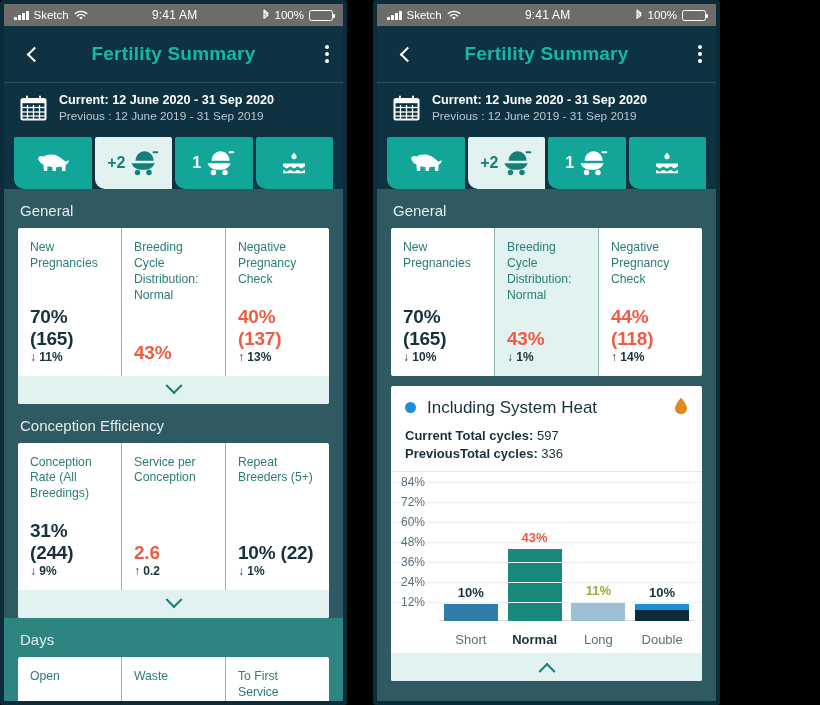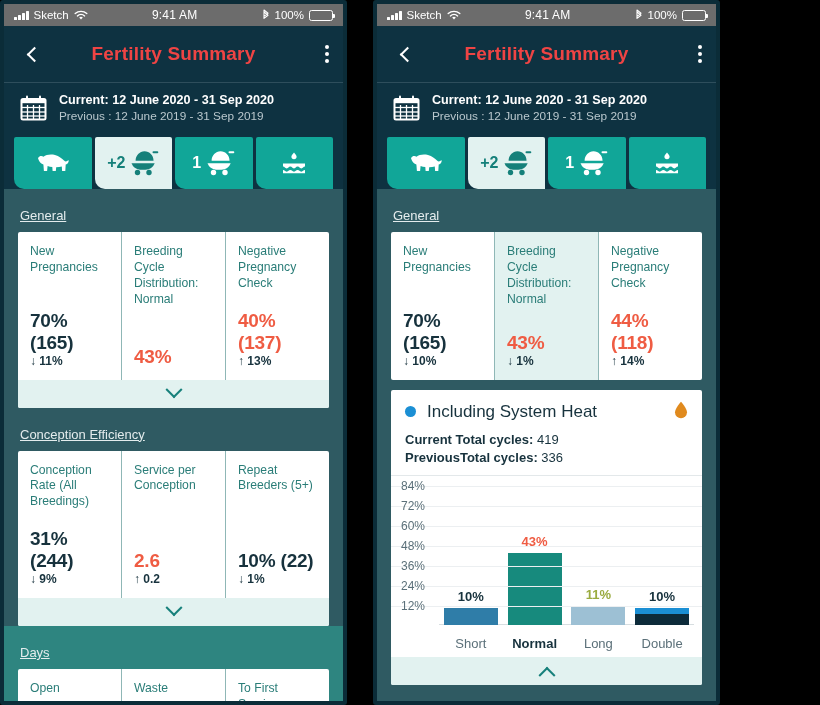--- a/index.html
+++ b/index.html
@@ -41,21 +41,21 @@
     position: relative; padding: 1.2px;
   }
   .battery::after {
     content:''; position:absolute; right:-3.3px; top:3.3px; width:2px; height:4px;
     background:#fff; border-radius:0 1px 1px 0;
   }
   .battery .fill { height: 100%; width: 100%; background: #fff; border-radius: 1px; }
 
   
   .navbar {
-    background: #0e3241; color: #ef4444; height: 56px;
+    background: #0e3241; color: #14b8a6; height: 56px;
     display: flex; align-items: center; padding: 0 14px; flex: 0 0 auto;
     position: relative;
   }
   .nav-title {
     position: absolute; left: 0; right: 0; text-align: center;
     font-size: 19px; font-weight: 600; letter-spacing: .2px; pointer-events: none;
   }
   .icon-btn { width: 28px; height: 28px; display: flex; align-items: center; justify-content: center; cursor: pointer; z-index: 2; }
   .chev-left { width: 11px; height: 11px; border-left: 2.6px solid #fff; border-bottom: 2.6px solid #fff; transform: rotate(45deg); margin-left: 4px; }
   .kebab { display: flex; flex-direction: column; gap: 3.2px; margin-left: auto; z-index: 2; cursor: pointer; }
@@ -77,21 +77,21 @@
   .tab {
     flex: 1; height: 52px; background: #11a698; display: flex;
     align-items: center; justify-content: center; gap: 4px; cursor: pointer;
     border-radius: 2px 2px 0 10px; color: #fff; font-size: 16px; font-weight: 600;
   }
   .tab.selected { background: #e2f2f0; color: #15807a; border-radius: 2px 2px 0 10px; }
   .tab svg { display: block; }
 
   
   .content { flex: 1 1 auto; background: #2f5a62; overflow: hidden; position: relative; }
-  .section-label { color: #e4eced; font-size: 13px; padding: 19px 16px 9px 16px; text-decoration: underline; }
+  .section-label { color: #e4eced; font-size: 15px; padding: 13px 16px 9px 16px; }
 
   .card { background: #fff; margin: 0 14px; border-radius: 2px; overflow: hidden; }
   .card-cols { display: flex; }
   .col { flex: 1; padding: 12px 10px 12px 12px; position: relative; min-height: 118px; display: flex; flex-direction: column; }
   .col + .col { border-left: 1px solid #8fb7b6; }
   .col.highlight { background: #e2f2f0; }
   .col-title { color: #2a7d78; font-size: 12.2px; font-weight: 400; line-height: 1.3; }
   .col-spacer { flex: 1 1 auto; min-height: 18px; }
   .col-value { font-size: 19px; font-weight: 700; color: #17323d; letter-spacing: -.2px; }
   .col-value.red { color: #ef5c43; }
@@ -430,21 +430,21 @@
         <div class="legend-row">
           <span class="legend-dot"></span>
           <span class="legend-text">Including System Heat</span>
           <span class="drop">
             <svg width="14" height="18" viewBox="0 0 14 18">
               <path d="M7 .8C7 .8 1 7.4 1 11.3a6 6 0 0 0 12 0C13 7.4 7 .8 7 .8z" fill="#e08a1e"></path>
             </svg>
           </span>
         </div>
         <div class="totals">
-          <div><b>Current Total cycles:</b> <span>419</span></div>
+          <div><b>Current Total cycles:</b> <span>597</span></div>
           <div><b>PreviousTotal cycles:</b> <span>336</span></div>
         </div>
 
         <div class="plot" id="plot">
           <div class="axis-line"></div>
           <div class="bars-area" id="barsArea">
               <div class="bar-slot">
                 <div class="bar-label" style="color: rgb(23, 50, 61); bottom: 20.6667px;">10%</div>
                 <div class="bar" style="height: 16.6667px; background: rgb(47, 125, 168);"></div>
               </div>

